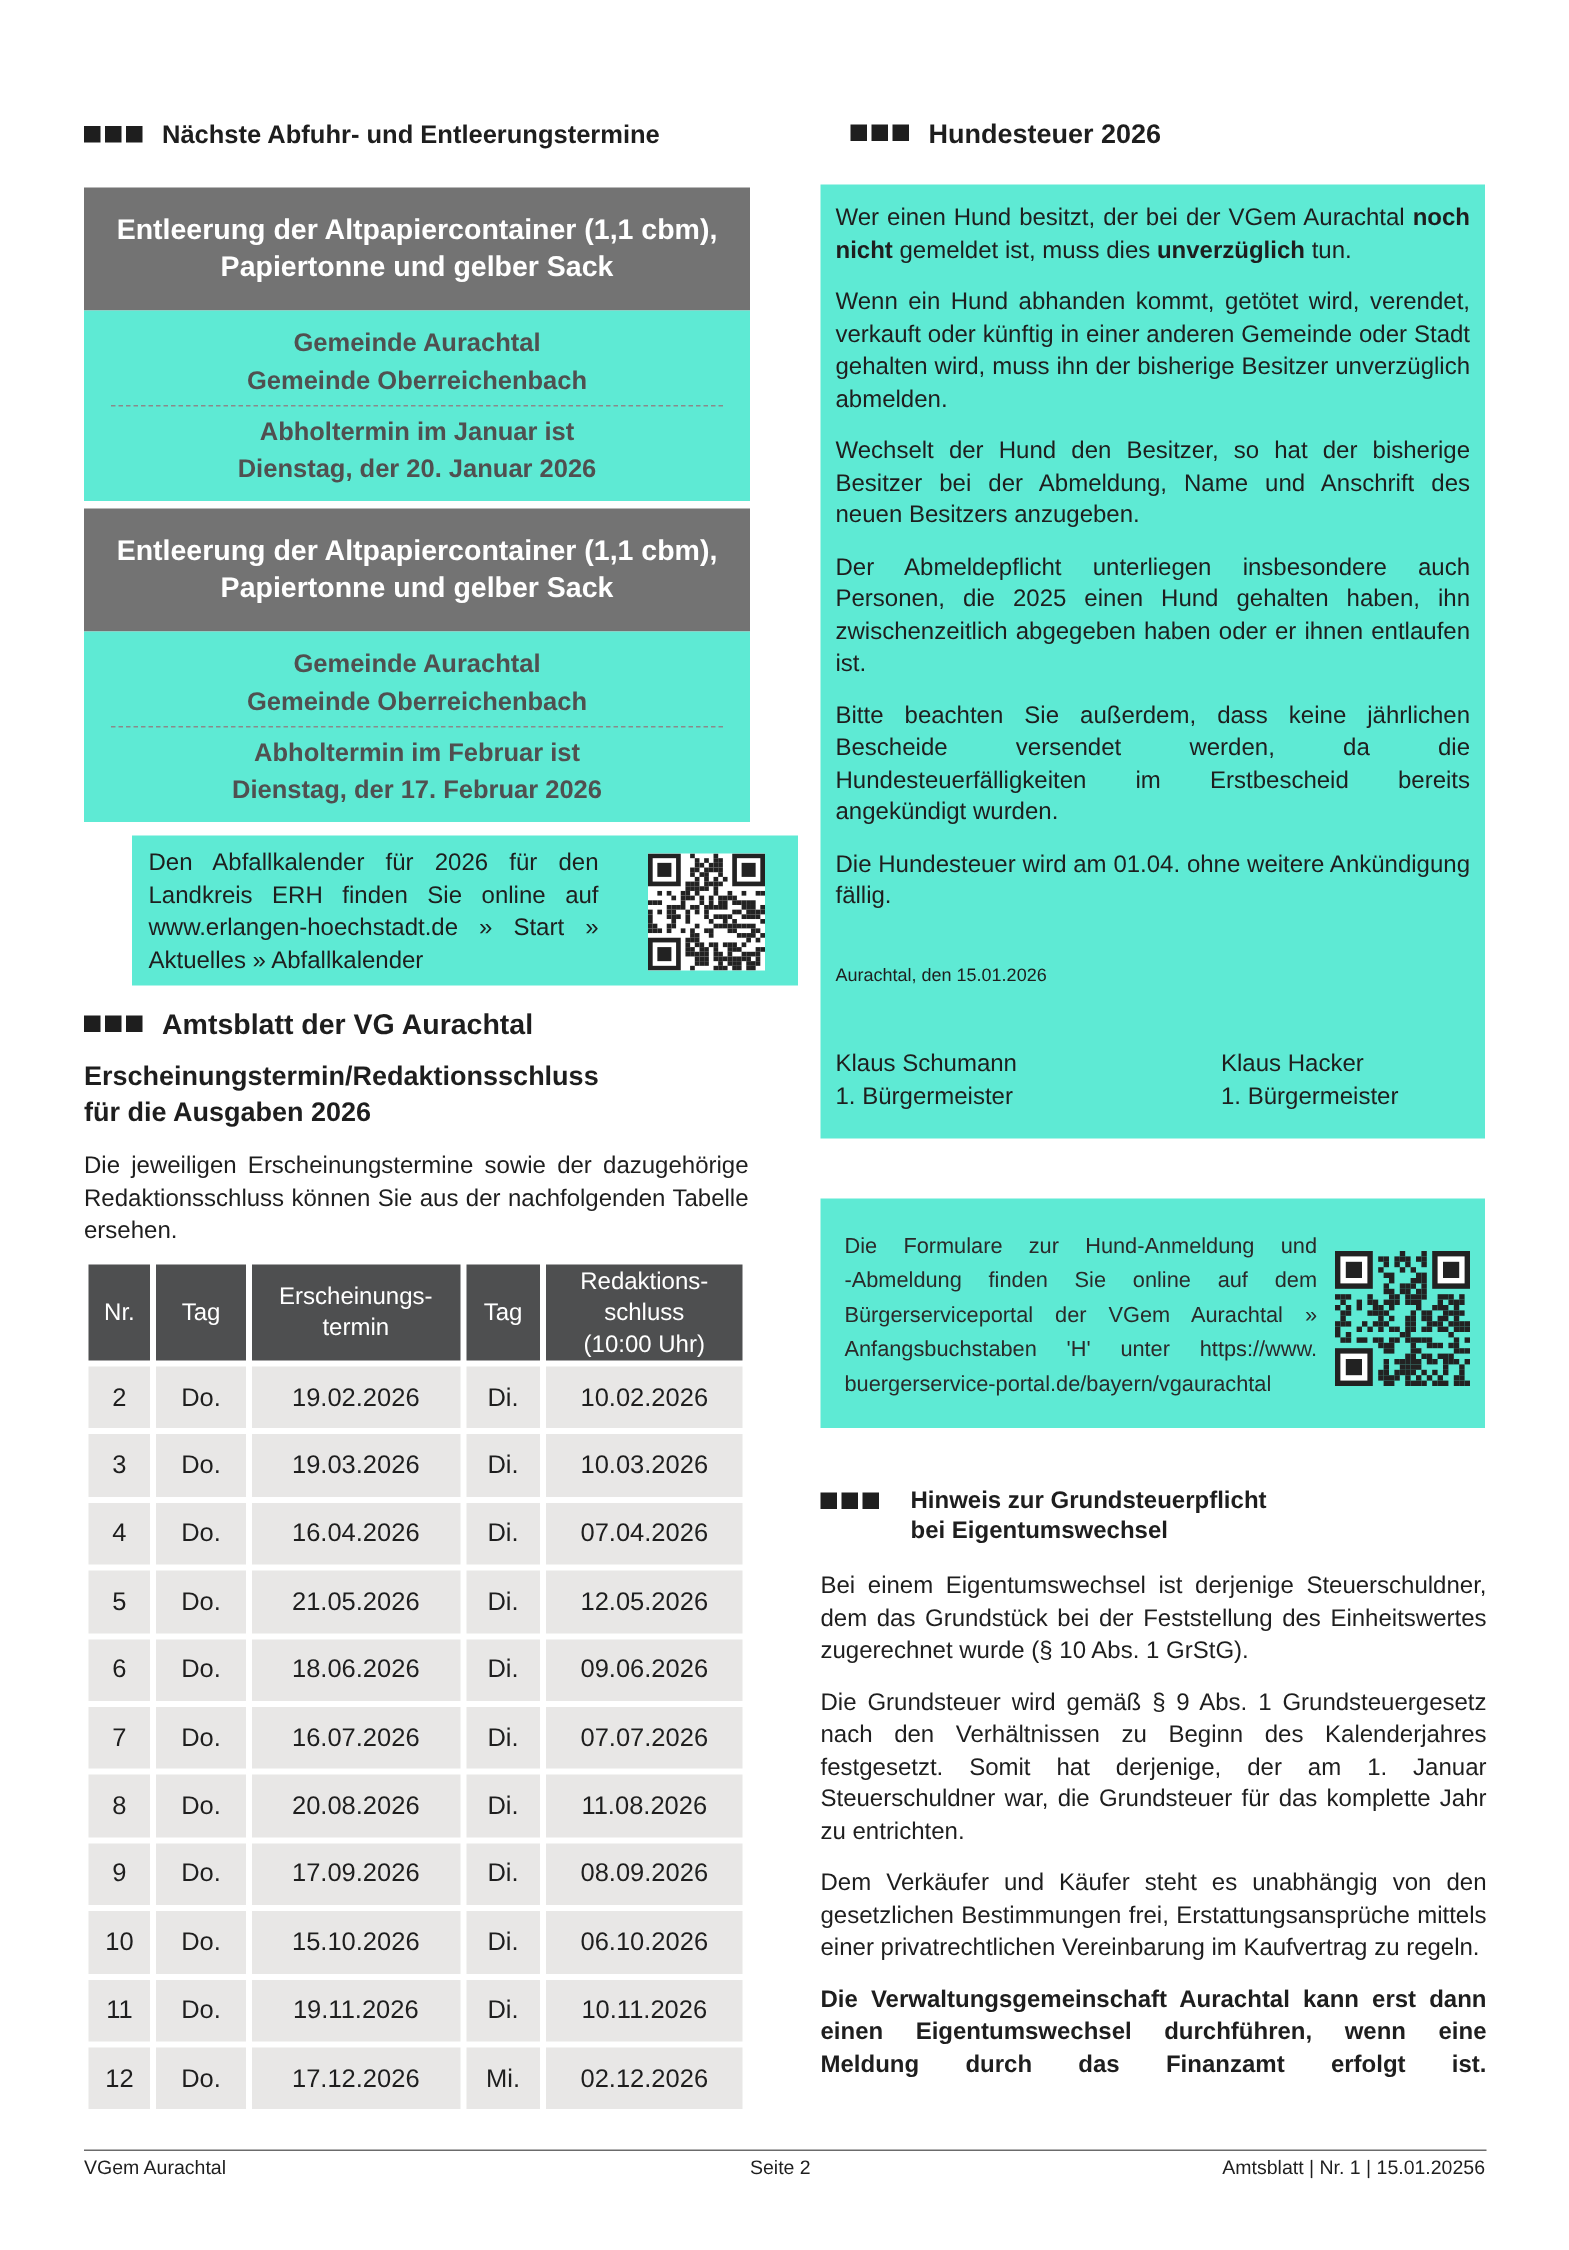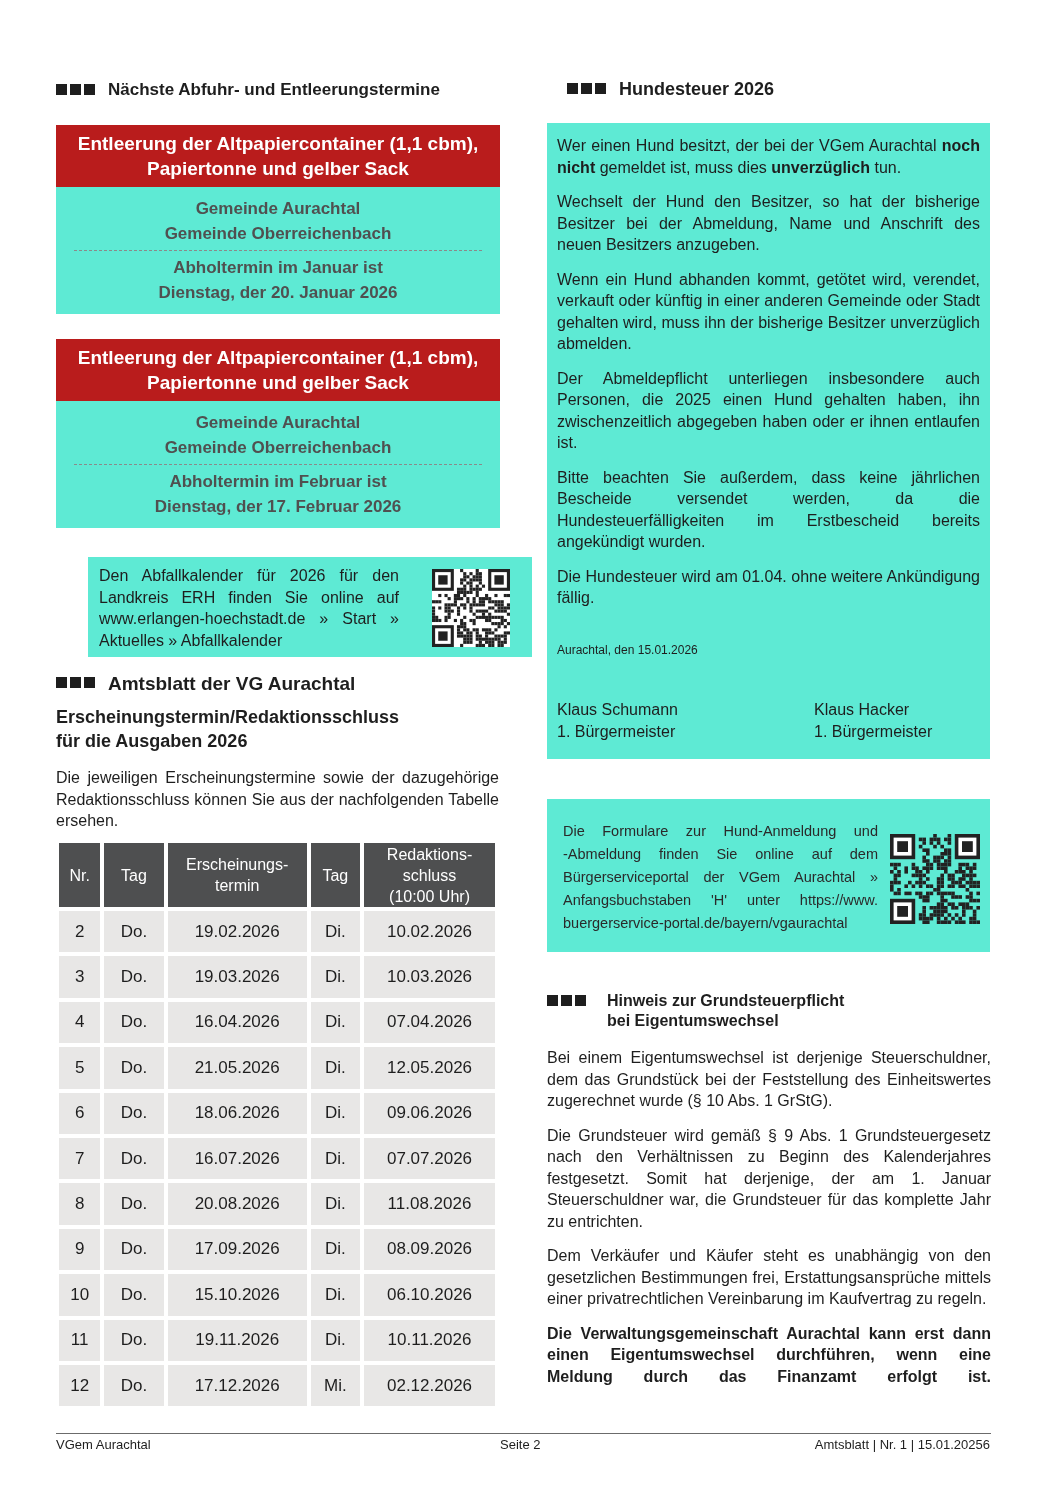--- a/index.html
+++ b/index.html
@@ -3,21 +3,21 @@
 <meta charset="utf-8">
 <style>
   html, body { margin: 0; padding: 0; background: #ffffff; }
   body { width: 1046px; height: 1500px; position: relative; font-family: "Liberation Sans", sans-serif; color: #1e1e1e; overflow: hidden; }
   .abs { position: absolute; }
   .sec-head { font-weight: bold; font-size: 17px; color: #1e1e1e; display: flex; align-items: flex-start; }
   .sq { display: inline-block; width: 11px; height: 11px; background: #1e1e1e; margin-right: 3px; }
   .sqs { display: inline-flex; margin-right: 10px; margin-top: 4px; }
   .sec-head.big { font-size: 18px; padding-left: 20px; }
   .gray-box { background: #5eead4; }
-  .dark-head { background: #b91c1c; color: #ffffff; font-weight: bold; font-size: 19px; text-align: center; line-height: 25px; padding: 6px 8px; }
+  .dark-head { background: #737373; color: #ffffff; font-weight: bold; font-size: 19px; text-align: center; line-height: 25px; padding: 16px 8px; }
   .term-body { text-align: center; color: #505050; font-weight: bold; font-size: 17px; line-height: 25px; }
   .dash { border-top: 1.5px dashed #8a8a8a; margin: 4px 18px 4px 18px; }
   .just { text-align: justify; text-align-last: left; }
   .p { font-size: 16px; line-height: 21.5px; margin: 0 0 13px 0; }
   .p:last-child { margin-bottom: 0; }
   table.tbl { border-collapse: separate; border-spacing: 4px; position: absolute; }
   table.tbl th { background: #4e4f50; color: #fff; font-weight: normal; font-size: 16px; line-height: 21px; height: 64px; padding: 0 4px; text-align: center; }
   table.tbl td { background: #e8e7e6; font-size: 17px; height: 41.4px; text-align: center; padding: 0; color: #1e1e1e; }
   .qr { position: absolute; background: #fff; }
   .qr svg { display: block; }
@@ -412,22 +412,22 @@
       <span class="sq"></span>
       <span class="sq"></span>
       <span class="sq"></span>
     </span>
   <span>Hundesteuer 2026</span>
 </div>
 
 <div class="abs gray-box" style="left:547px; top:123px; width:443px; height:636px;">
   <div class="abs" style="left:10px; top:12px; width:423px;">
     <p class="p just"><span>Wer einen Hund besitzt, der bei der VGem Aurachtal </span><b>noch nicht</b><span> gemeldet ist, muss dies </span><b>unverzüglich</b><span> tun.</span></p>
+    <p class="p just" style="text-align-last:justify;">Wenn ein Hund abhanden kommt, getötet wird, verendet, verkauft oder künftig in einer anderen Gemeinde oder Stadt gehalten wird, muss ihn der bisherige Besitzer unverzüglich abmelden.</p>
     <p class="p just">Wechselt der Hund den Besitzer, so hat der bisherige Besitzer bei der Abmeldung, Name und Anschrift des neuen Besitzers anzugeben.</p>
-    <p class="p just" style="text-align-last:justify;">Wenn ein Hund abhanden kommt, getötet wird, verendet, verkauft oder künftig in einer anderen Gemeinde oder Stadt gehalten wird, muss ihn der bisherige Besitzer unverzüglich abmelden.</p>
     <p class="p just">Der Abmeldepflicht unterliegen insbesondere auch Personen, die 2025 einen Hund gehalten haben, ihn zwischenzeitlich abgegeben haben oder er ihnen entlaufen ist.</p>
     <p class="p just">Bitte beachten Sie außerdem, dass keine jährlichen Bescheide versendet werden, da die Hundesteuerfälligkeiten im Erstbescheid bereits angekündigt wurden.</p>
     <p class="p just">Die Hundesteuer wird am 01.04. ohne weitere Ankündigung fällig.</p>
   </div>
   <div class="abs" style="left:10px; top:520px; font-size:12px;">Aurachtal, den 15.01.2026</div>
   <div class="abs" style="left:10px; top:576px; font-size:16px; line-height:21.5px;">
     <div>Klaus Schumann</div>
     <div>1. Bürgermeister</div>
   </div>
   <div class="abs" style="left:267px; top:576px; font-size:16px; line-height:21.5px;">

